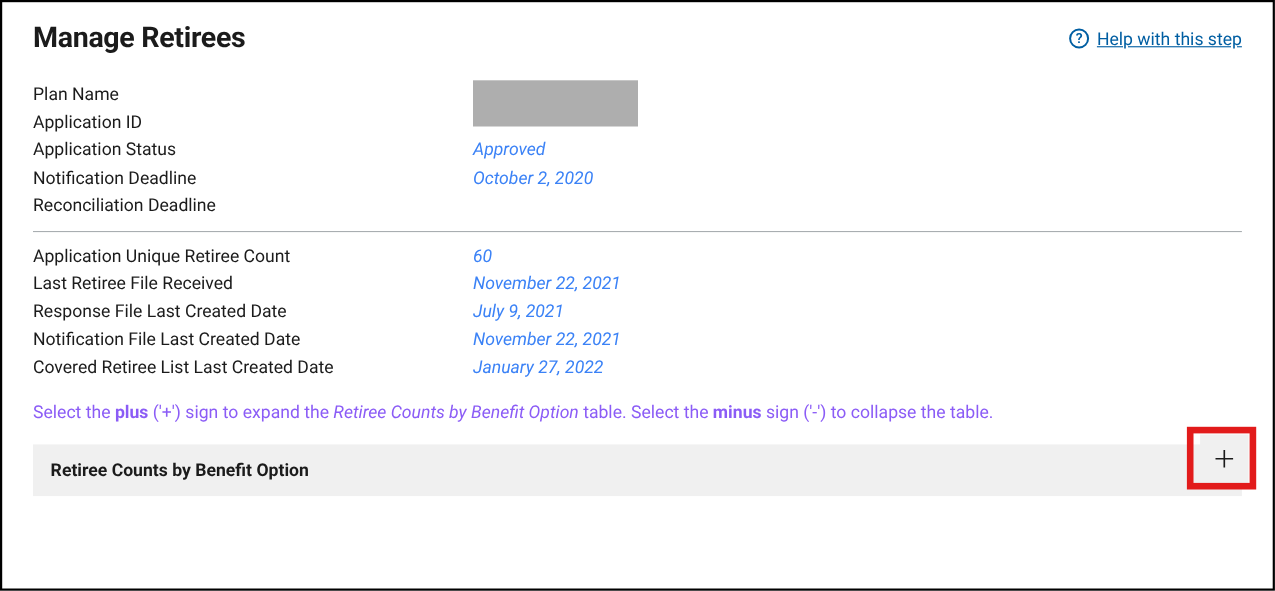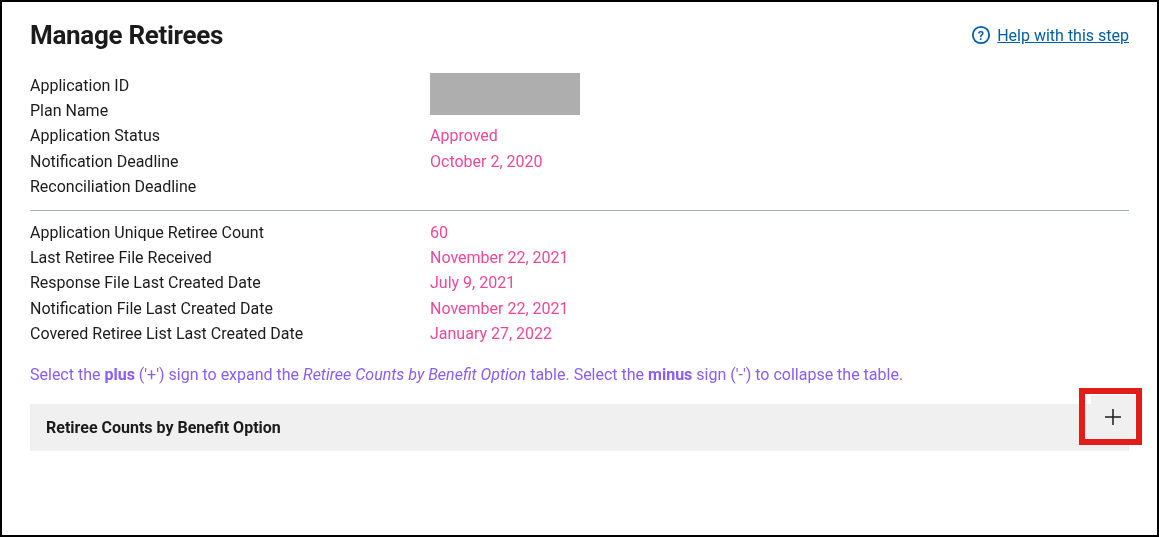--- a/index.html
+++ b/index.html
@@ -63,21 +63,22 @@
     .info-row {
       display: flex;
       margin-bottom: 2px;
     }
     .info-label {
       width: 400px;
       flex-shrink: 0;
       color: #1b1b1b;
     }
     .info-value {
-      color: #ec4899;
+      color: #3b82f6;
+      font-style: italic;
     }
     .redacted {
       display: inline-block;
       background: #aeaeae;
       width: 150px;
       height: 20px;
       vertical-align: middle;
     }
     .redacted-tall {
       height: 42px;
@@ -150,29 +151,29 @@
         <circle cx="11" cy="11" r="9"></circle>
         <text x="11" y="16" text-anchor="middle">?</text>
       </svg>
       <span>Help with this step</span>
     </a>
   </div>
 
   <div class="info-section">
     <div style="position:relative">
       <div class="info-row">
+        <div class="info-label">Plan Name</div>
+        <div class="info-value"></div>
+      </div>
+      <div class="info-row">
         <div class="info-label">Application ID</div>
         <div class="info-value">
           <span class="redacted redacted-tall" style="position:absolute;top:0;"></span>
         </div>
       </div>
-      <div class="info-row">
-        <div class="info-label">Plan Name</div>
-        <div class="info-value"></div>
-      </div>
     </div>
     <div class="info-row">
       <div class="info-label">Application Status</div>
       <div class="info-value">Approved</div>
     </div>
     <div class="info-row">
       <div class="info-label">Notification Deadline</div>
       <div class="info-value">October 2, 2020</div>
     </div>
     <div class="info-row">

